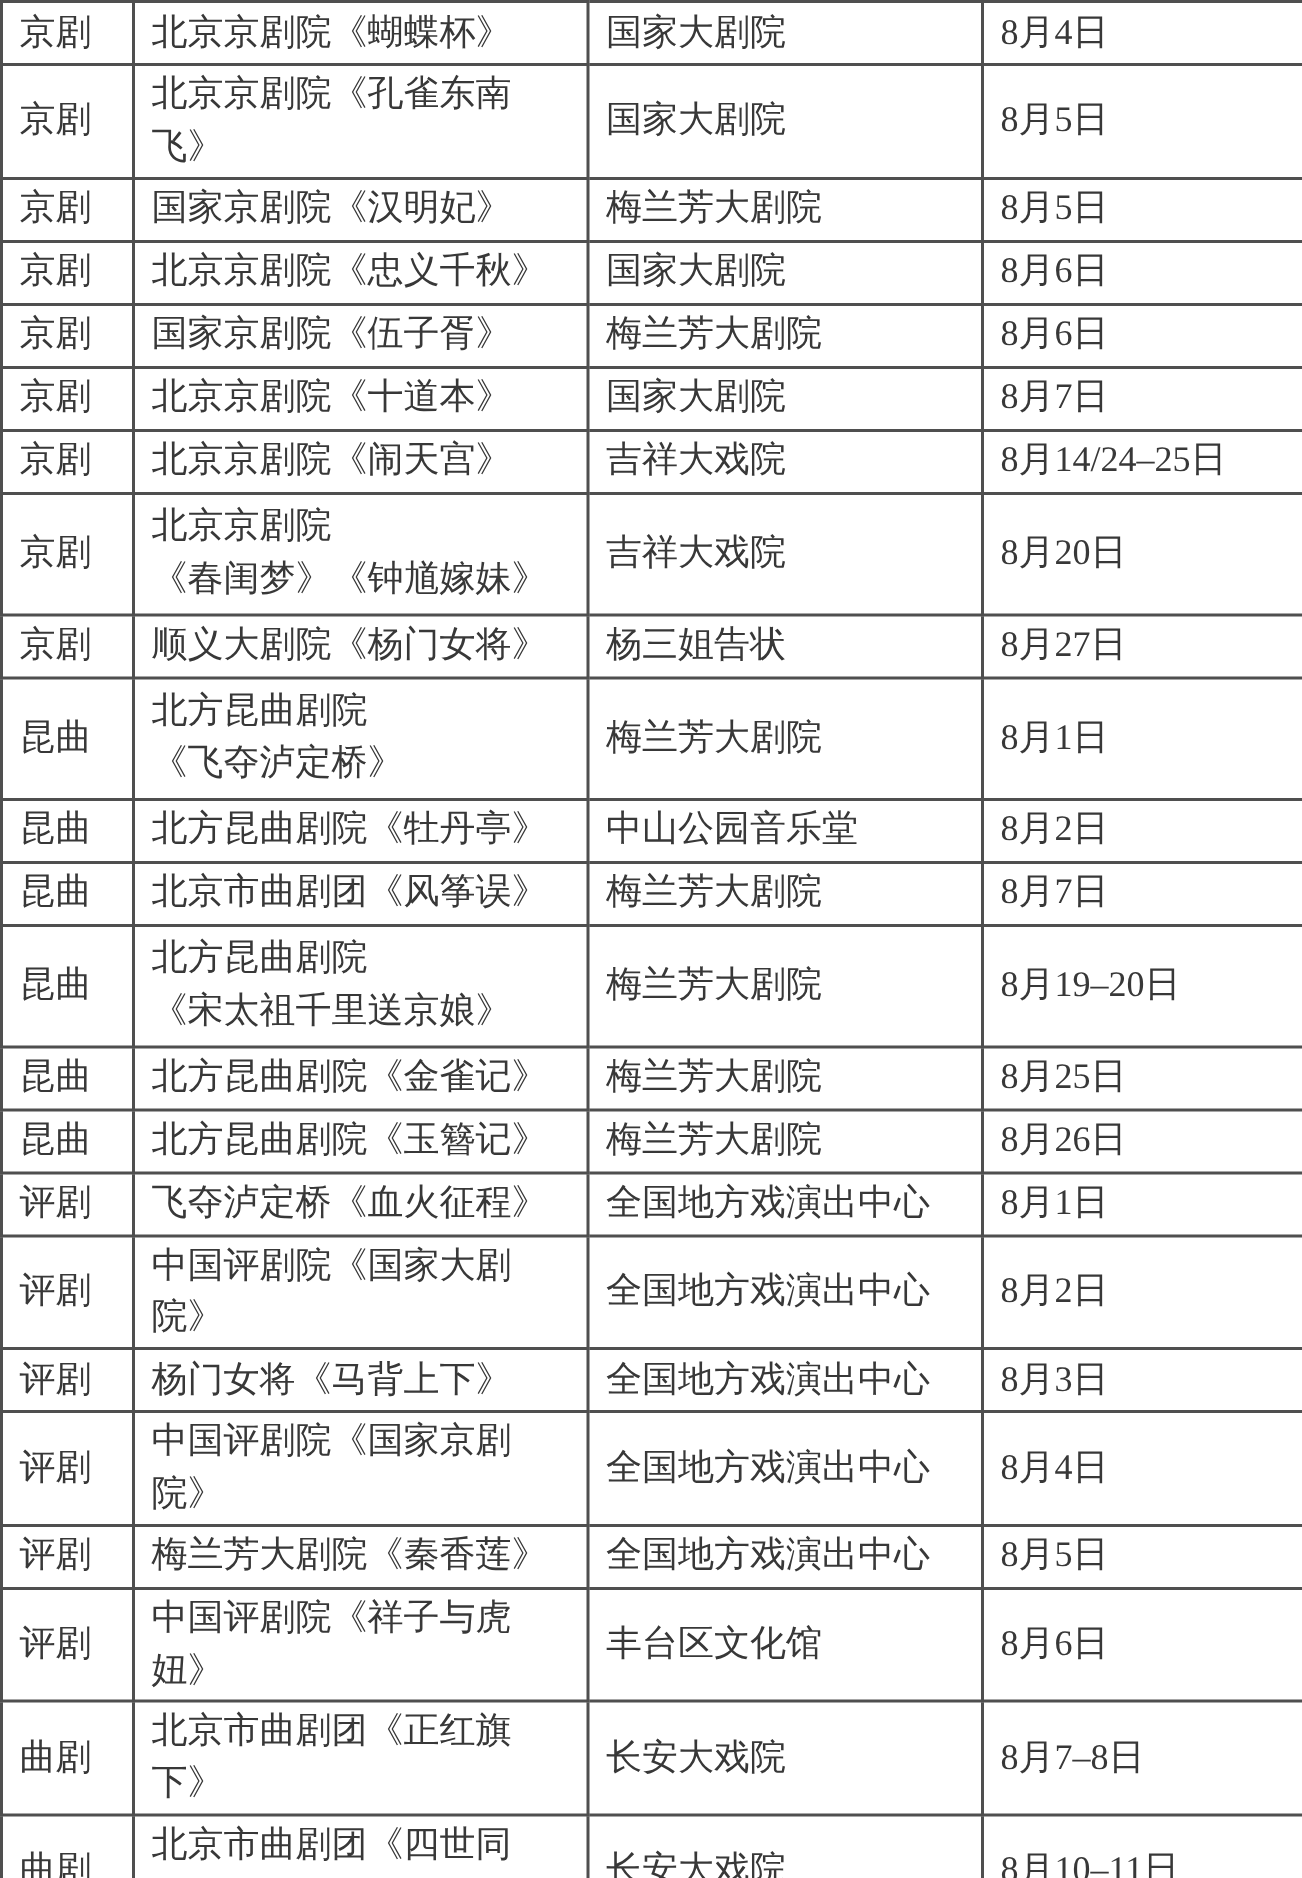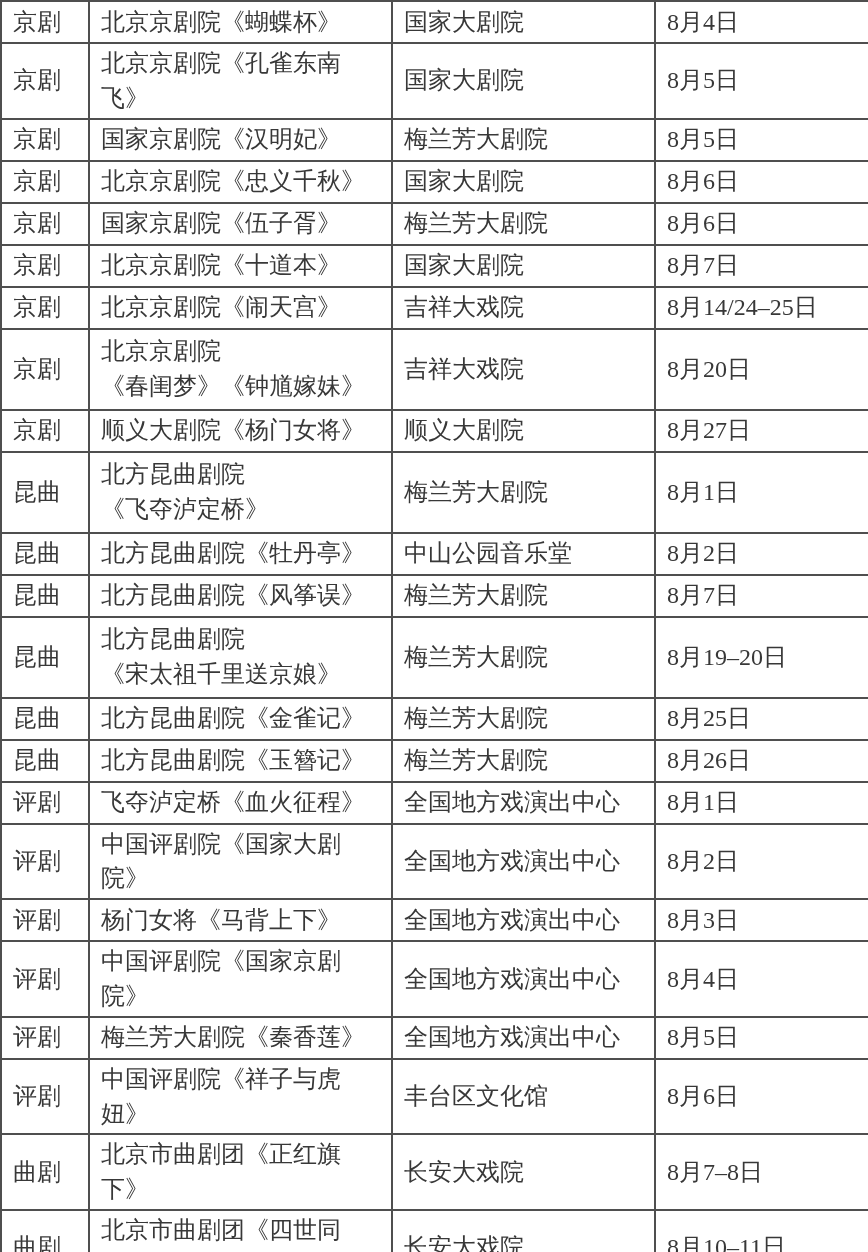--- a/index.html
+++ b/index.html
@@ -92,39 +92,39 @@
         <tr class="row-tall">
           <td class="cell-type">京剧</td>
           <td class="cell-production">北京京剧院
 《春闺梦》《钟馗嫁妹》</td>
           <td class="cell-venue">吉祥大戏院</td>
           <td class="cell-date">8月20日</td>
         </tr>
         <tr class="row-single">
           <td class="cell-type">京剧</td>
           <td class="cell-production">顺义大剧院《杨门女将》</td>
-          <td class="cell-venue">顺义大剧院</td>
+          <td class="cell-venue">杨三姐告状</td>
           <td class="cell-date">8月27日</td>
         </tr>
         <tr class="row-tall">
           <td class="cell-type">昆曲</td>
           <td class="cell-production">北方昆曲剧院
 《飞夺泸定桥》</td>
           <td class="cell-venue">梅兰芳大剧院</td>
           <td class="cell-date">8月1日</td>
         </tr>
         <tr class="row-single">
           <td class="cell-type">昆曲</td>
           <td class="cell-production">北方昆曲剧院《牡丹亭》</td>
           <td class="cell-venue">中山公园音乐堂</td>
           <td class="cell-date">8月2日</td>
         </tr>
         <tr class="row-single">
           <td class="cell-type">昆曲</td>
-          <td class="cell-production">北方昆曲剧院《风筝误》</td>
+          <td class="cell-production">北京市曲剧团《风筝误》</td>
           <td class="cell-venue">梅兰芳大剧院</td>
           <td class="cell-date">8月7日</td>
         </tr>
         <tr class="row-tall">
           <td class="cell-type">昆曲</td>
           <td class="cell-production">北方昆曲剧院
 《宋太祖千里送京娘》</td>
           <td class="cell-venue">梅兰芳大剧院</td>
           <td class="cell-date">8月19–20日</td>
         </tr>

